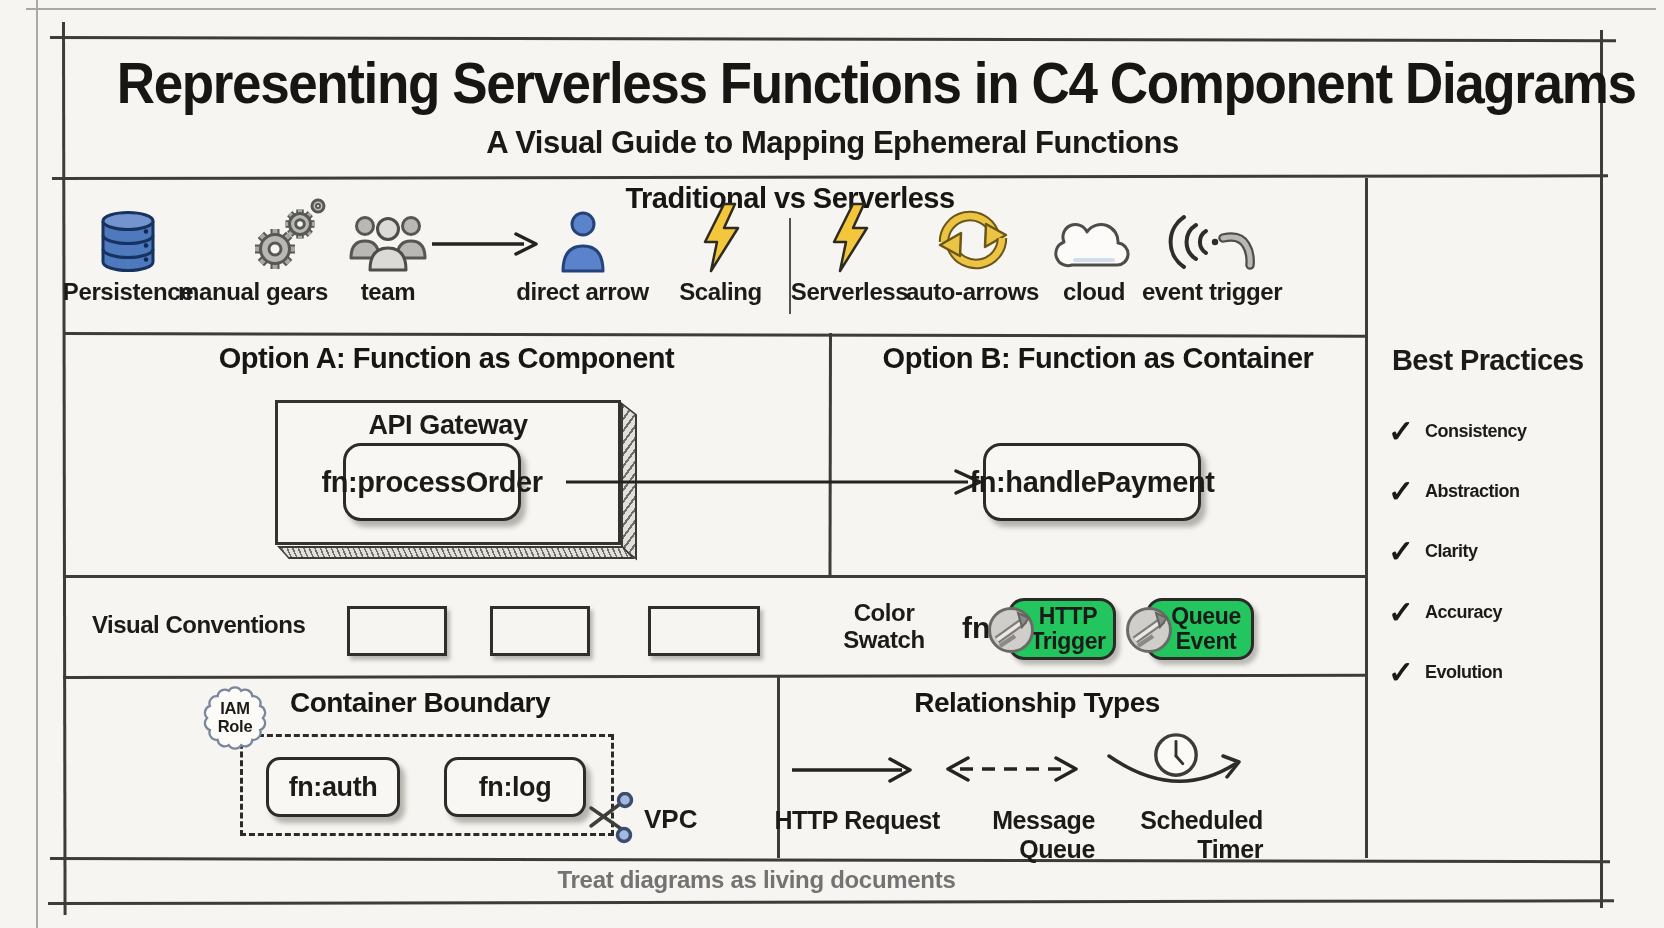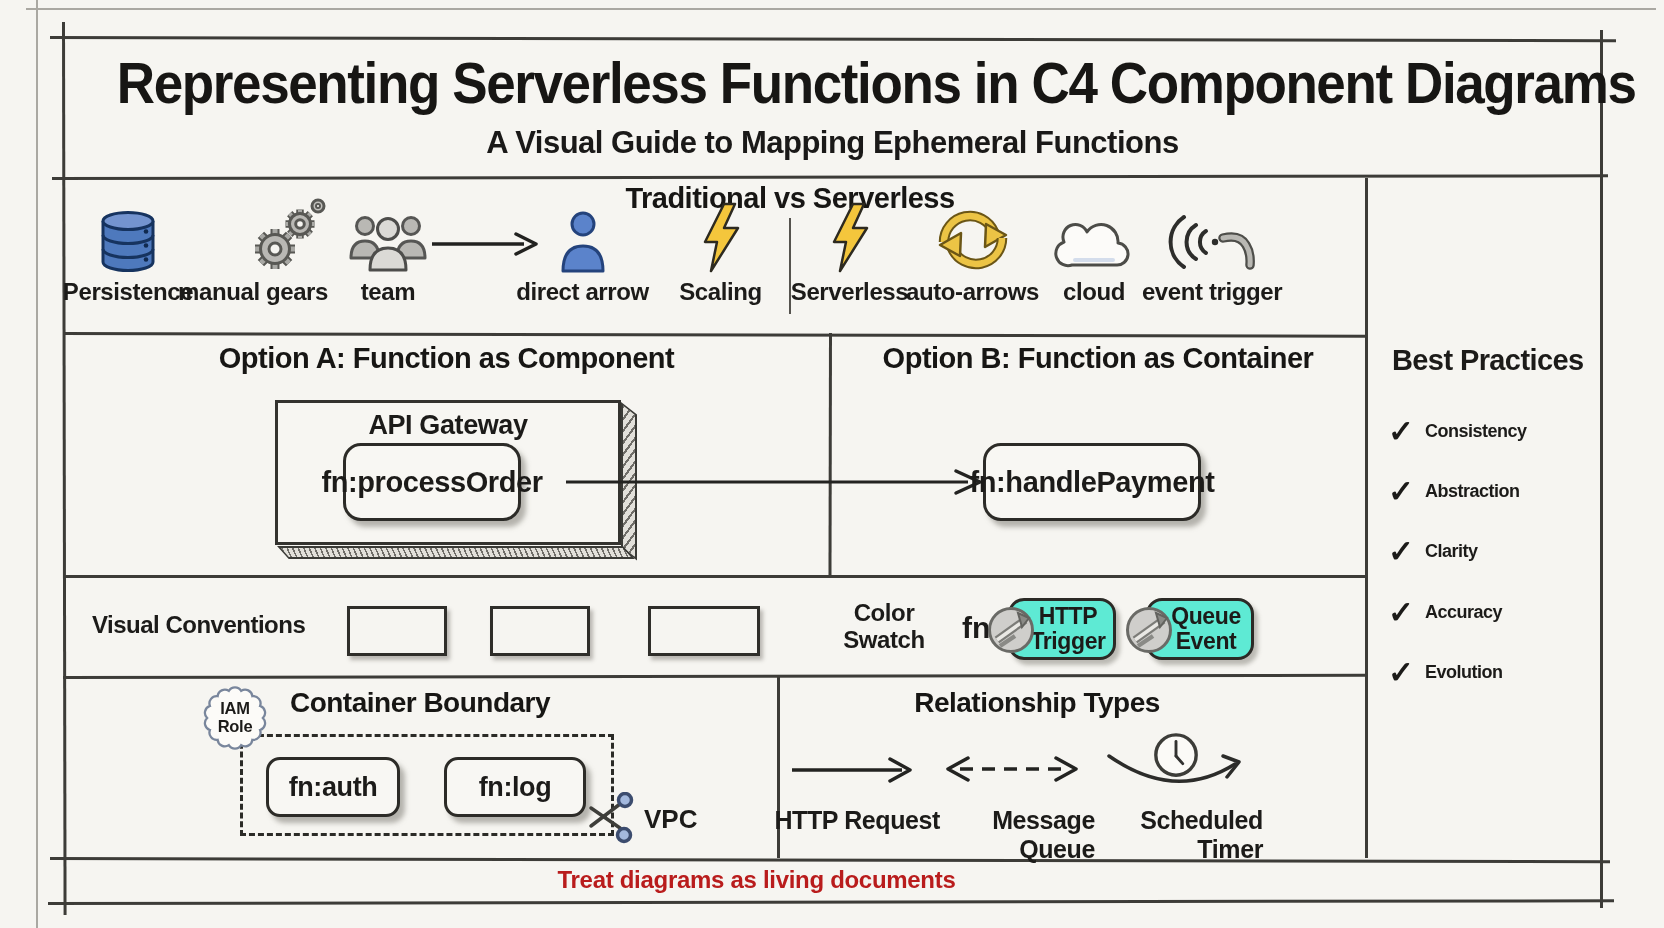--- a/index.html
+++ b/index.html
@@ -49,40 +49,40 @@
     box-sizing:border-box;display:flex;align-items:center;justify-content:center;
     font-size:29px;letter-spacing:-.4px;
     box-shadow:5px 6px 5px rgba(116,113,105,.5);
   }
   .conv-box{
     position:absolute;border:3px solid #2f2e2a;box-sizing:border-box;
     box-shadow:3px 4px 4px rgba(110,107,99,.45);background:transparent;
   }
   .badge{
     position:absolute;width:108px;height:62px;border:3.5px solid #2b2a26;border-radius:16px;
-    background:#5eead4;box-sizing:border-box;display:flex;align-items:center;justify-content:center;
+    background:#22c55e;box-sizing:border-box;display:flex;align-items:center;justify-content:center;
     box-shadow:4px 5px 4px rgba(115,112,104,.45);
   }
   .badge-text{font-size:23px;line-height:1.08;text-align:center;padding-left:12px;letter-spacing:-.4px;}
   .sphere{position:absolute;left:-26px;top:3px;}
 
   .dash-rect{position:absolute;left:240px;top:734px;width:374px;height:102px;
     border:3px dashed #2b2b27;box-sizing:border-box;}
   .seal{position:absolute;left:203px;top:686px;width:64px;height:64px;}
   .seal-text{position:absolute;inset:0;display:flex;align-items:center;justify-content:center;
     text-align:center;font-size:16.5px;line-height:1.08;letter-spacing:-.3px;}
   .small-fn{font-size:27px;border-radius:14px;text-align:right;}
 
   .bp-row{position:absolute;left:1388px;display:flex;align-items:center;gap:11px;}
   .bp-check{font-size:31px;line-height:1;}
   .bp-label{font-size:18px;letter-spacing:-.5px;}
 
   .rel-label{position:absolute;font-size:25px;text-align:right;letter-spacing:-.4px;}
   .footer-note{position:absolute;left:63px;top:866px;width:1387px;text-align:center;
-    font-size:24px;letter-spacing:-.3px;color:#b91c1c;}
+    font-size:24px;letter-spacing:-.3px;color:#737373;}
 </style>
 </head>
 <body>
 
 <div class="paper">
 
   <div class="ln v faint" style="left:36px;top:0;height:928px;width:1.5px;"></div>
   <div class="ln h faint" style="left:26px;top:8px;width:1630px;height:1.5px;"></div>
 
   <div class="ln v r2" style="left:62px;top:22px;height:893px;"></div>

